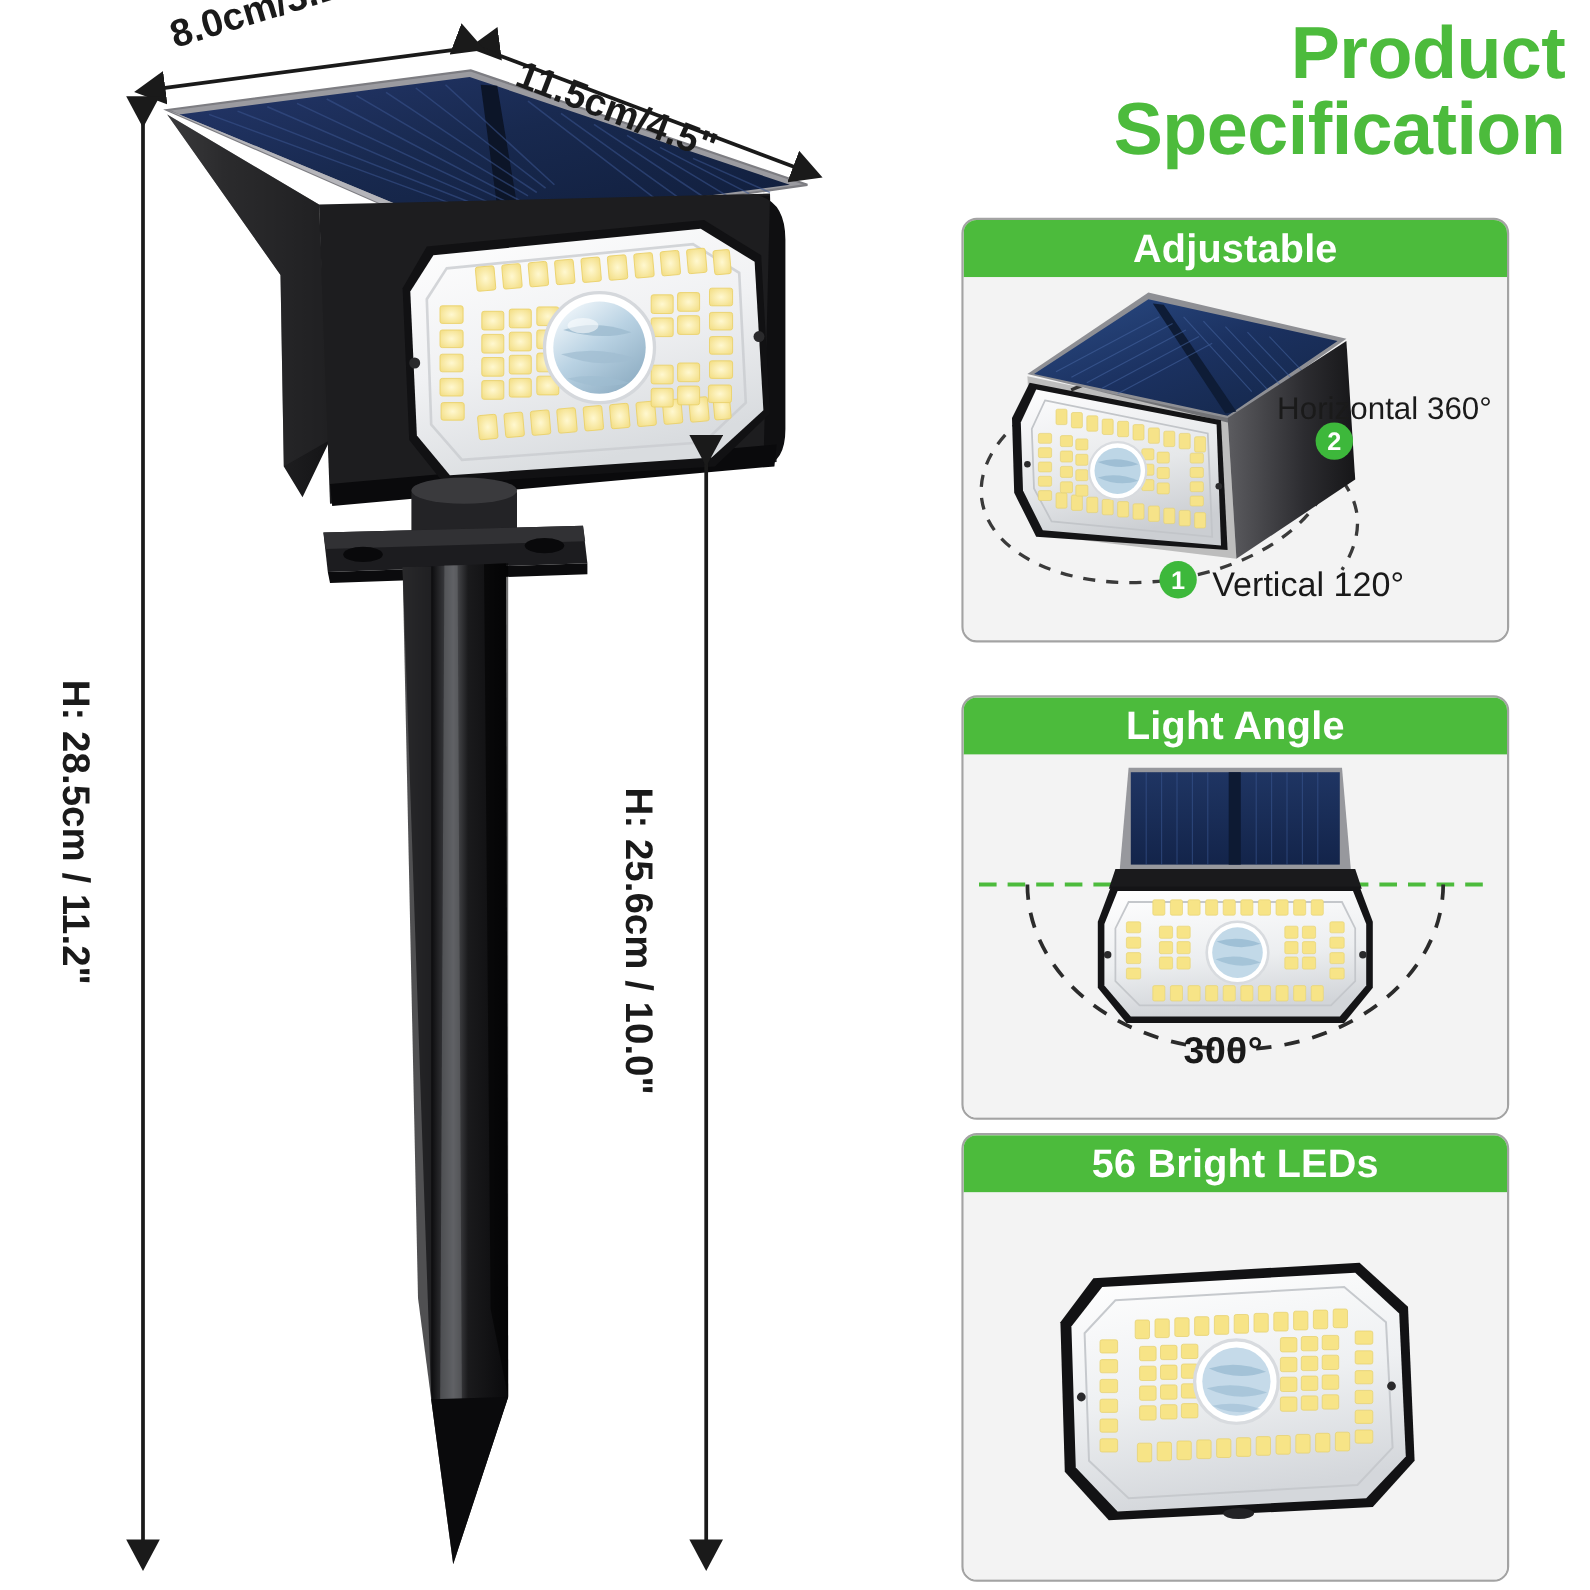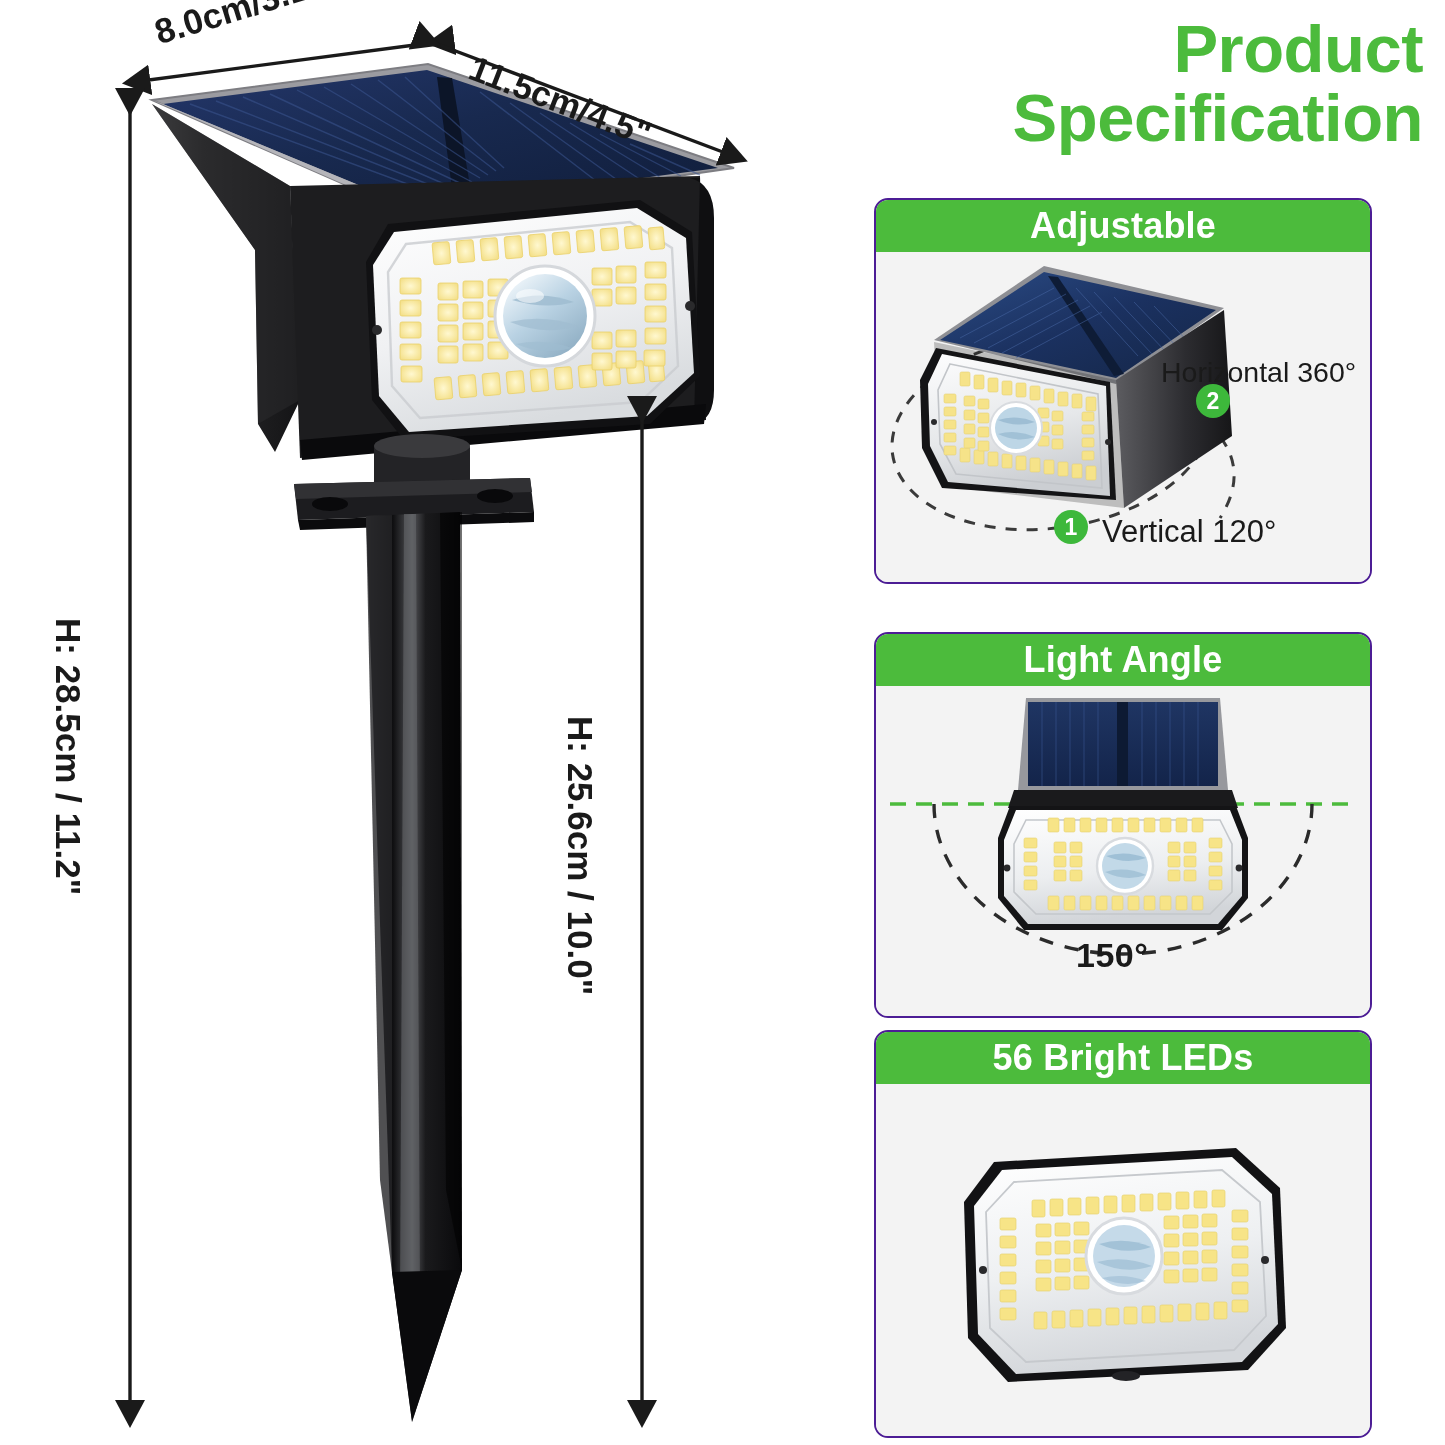--- a/index.html
+++ b/index.html
@@ -26,21 +26,21 @@
   #product-svg{position:absolute;left:0;top:0;width:860px;height:1445px;}
 
   
   #right-panel{position:absolute;left:860px;top:0;width:585px;height:1072px;}
 
   #spec-title{position:absolute;right:22px;top:14px;width:540px;
       text-align:right;color:#4CBB3C;font-weight:bold;font-size:67px;
       line-height:1.03;letter-spacing:-0.5px;}
 
   .spec-card{position:absolute;left:14px;width:498px;
-      border:2px solid #4c1d95;border-radius:14px;background:#f2f2f2;
+      border:2px solid #a3a3a3;border-radius:14px;background:#f2f2f2;
       box-sizing:border-box;overflow:hidden;}
   .card-header{height:52px;background:#4CBB3C;color:#ffffff;
       display:flex;align-items:center;justify-content:center;
       font-weight:bold;font-size:36px;letter-spacing:0.2px;}
   .card-body{position:relative;background:#f3f3f3;}
 
   #card-adjustable{top:198px;}
   #card-adjustable .card-body{height:330px;}
   #card-light-angle{top:614px;margin-top:18px;}
   #card-light-angle .card-body{height:330px;}
@@ -500,21 +500,21 @@
         </g>
 
         <circle cx="249" cy="180" r="28" fill="#ffffff" stroke="#d8dbdf" stroke-width="2.4"></circle>
         <circle cx="249" cy="180" r="23" fill="#c2d9e8"></circle>
         <path d="M230,170 q20,-6 40,2 q-20,7 -40,-2 Z" fill="#99bbd2" opacity="0.85"></path>
         <path d="M229,186 q20,-6 41,3 q-20,7 -41,-3 Z" fill="#99bbd2" opacity="0.7"></path>
         <circle cx="131" cy="182" r="3.4" fill="#2a2a2c"></circle>
         <circle cx="363" cy="182" r="3.4" fill="#2a2a2c"></circle>
       </svg>
 
-      <div class="anno" id="anno-180">150°</div>
+      <div class="anno" id="anno-180">300°</div>
     </div>
   </div>
 
   <div class="spec-card" id="card-leds">
     <div class="card-header">56 Bright LEDs</div>
     <div class="card-body">
       <svg class="card-art" viewBox="0 0 494 352">
         <defs>
           <linearGradient id="l4" x1="0" y1="0" x2="0.25" y2="1">
             <stop offset="0%" stop-color="#ffffff"></stop>

